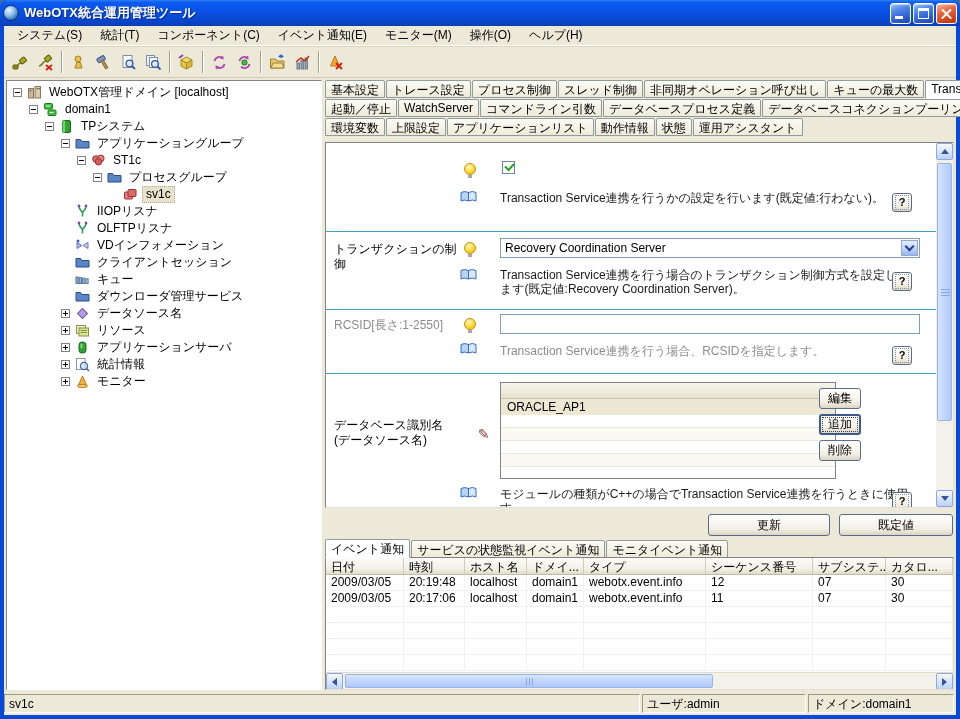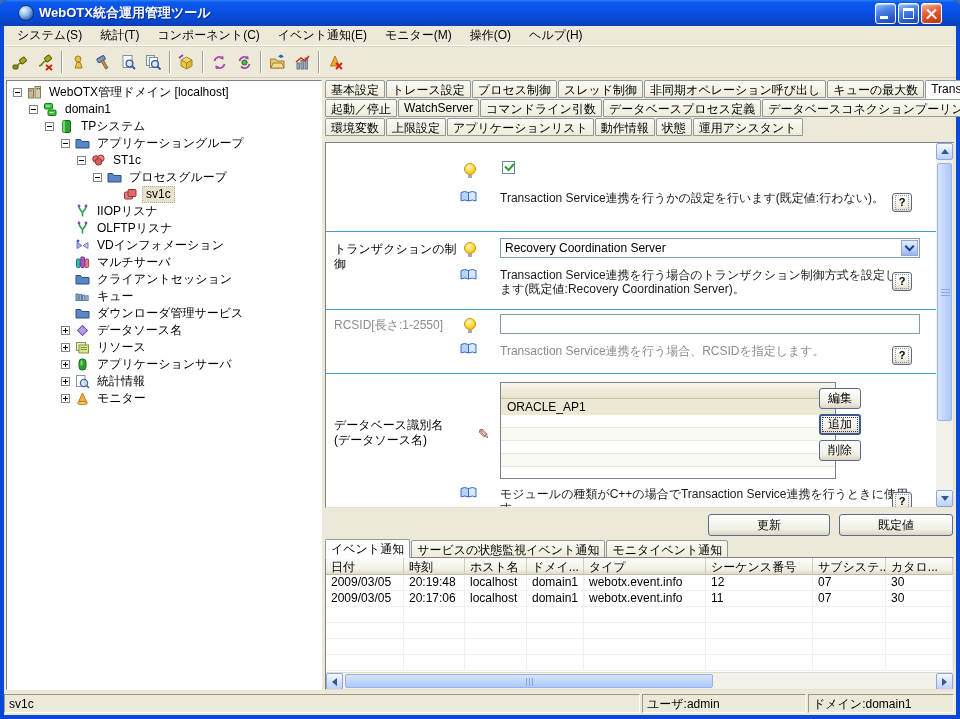--- a/index.html
+++ b/index.html
@@ -6,21 +6,21 @@
   html,body { background:#3a6ea5; }
   body { font-family:"Liberation Sans","DejaVu Sans",sans-serif; }
 
   .win { position:relative; width:960px; height:719px; background:#0849D8;
          border-radius:8px 8px 0 0; overflow:hidden; font-size:12px; color:#000; }
 
   
   .titlebar { position:absolute; left:0; top:0; right:0; height:26px;
     border-radius:7px 7px 0 0;
     background:linear-gradient(180deg,#2A80F2 0%,#0C59EE 10%,#0A50E6 45%,#0845C8 85%,#0A3DB4 100%);
-    display:flex; align-items:center; padding:0 18px; }
+    display:flex; align-items:center; padding:0 3px; }
   .app-globe { width:16px; height:16px; border-radius:50%;
     background:radial-gradient(circle at 35% 30%, #EAF6FF, #8FC0EC 40%, #3A74B8 72%, #1C4078 100%);
     border:1px solid #12366E; margin-right:5px; flex:0 0 auto; }
   .title-text { color:#fff; font-weight:bold; font-size:13px; text-shadow:1px 1px 1px #0A2A8A; }
   .winbtns { margin-left:auto; display:flex; gap:2px; }
   .wbtn { width:21px; height:21px; border-radius:3px; border:1px solid #fff; position:relative;
     background:linear-gradient(160deg,#9CC0F8 0%,#4E86E8 35%,#2E5ED0 70%,#1E46B0 100%);
     box-shadow:inset 0 1px 1px rgba(255,255,255,.6); }
   .wbtn.close { background:linear-gradient(160deg,#F4B49C 0%,#E4663C 40%,#C83C14 85%); }
   .glyph-min { position:absolute; left:4px; bottom:4px; width:8px; height:3px; background:#fff; }
@@ -384,31 +384,20 @@
               <path d="M13 4.5 L8 7.5 L13 10.5 Z" fill="#C4CCF0" stroke="#6878C0"></path>
               <circle cx="3" cy="3" r="1.5" fill="#4858C0"></circle>
             </svg>
           </span>
         <span class="tlabel">VDインフォメーション</span>
       </div>
       <div class="trow" style="margin-left:50px">
         <span class="exp-space"></span>
         <span class="ti">
             <svg width="15" height="15">
-              <rect x="1.5" y="4" width="3.6" height="8.5" rx="1" fill="#38B8B0" stroke="#1A7A74"></rect>
-              <rect x="5.8" y="2" width="3.6" height="10.5" rx="1" fill="#B058C8" stroke="#70308C"></rect>
-              <rect x="10" y="4" width="3.6" height="8.5" rx="1" fill="#E87898" stroke="#A84060"></rect>
-            </svg>
-          </span>
-        <span class="tlabel">マルチサーバ</span>
-      </div>
-      <div class="trow" style="margin-left:50px">
-        <span class="exp-space"></span>
-        <span class="ti">
-            <svg width="15" height="15">
               <path d="M1 3.5 h4.5 l1.5 2 H14 V12 H1 Z" fill="#5B86C6" stroke="#2A4E8C"></path>
             </svg>
           </span>
         <span class="tlabel">クライアントセッション</span>
       </div>
       <div class="trow" style="margin-left:50px">
         <span class="exp-space"></span>
         <span class="ti">
             <svg width="15" height="15">
               <rect x="1" y="5" width="2.2" height="6.5" fill="#90A8C8" stroke="#5878A0"></rect>

